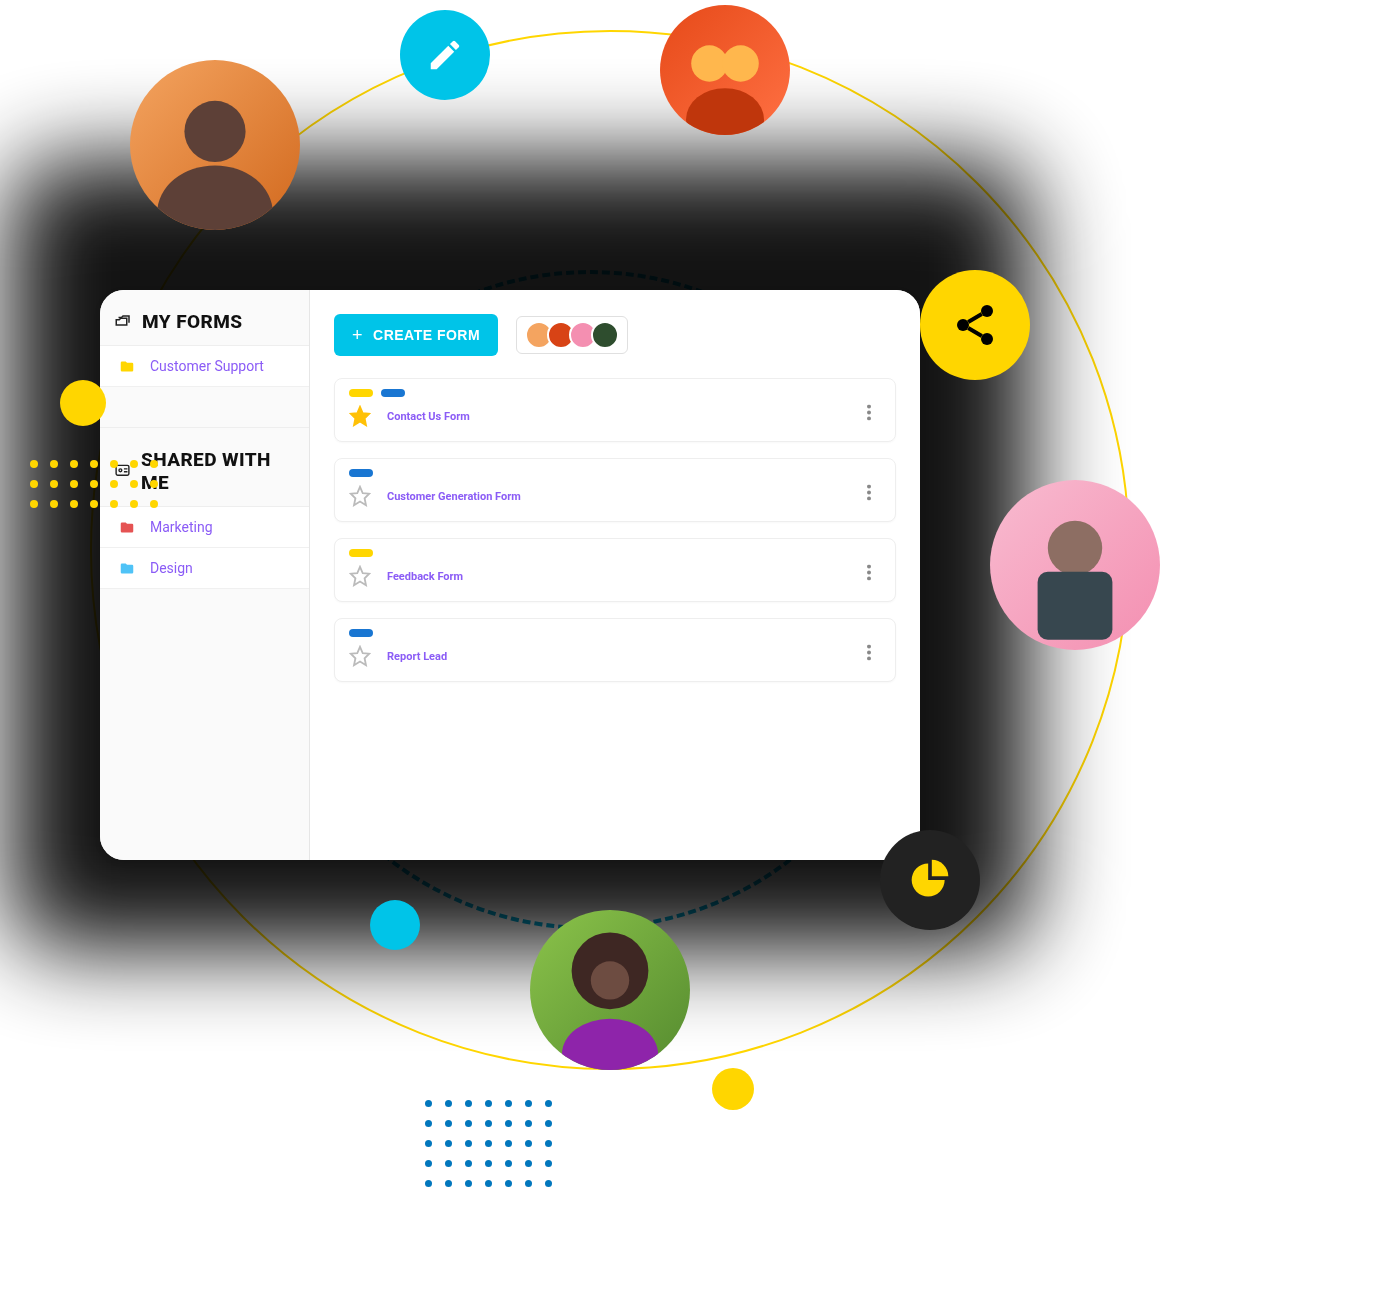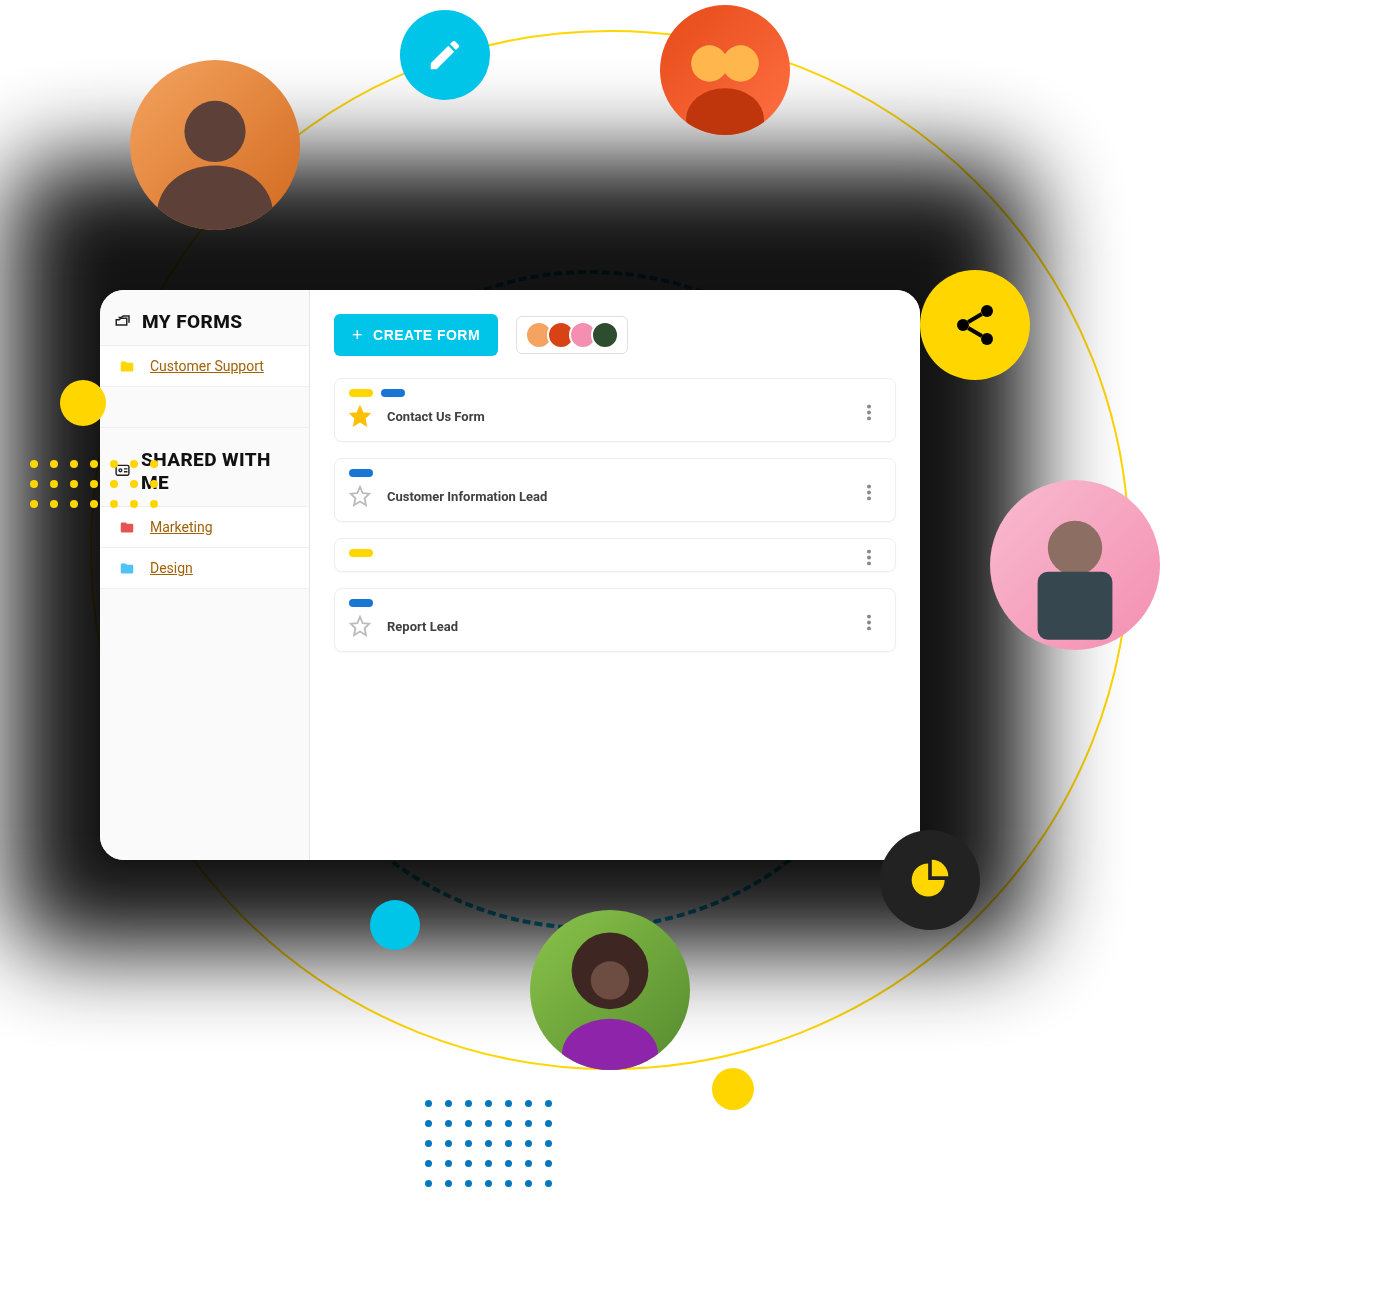--- a/index.html
+++ b/index.html
@@ -113,25 +113,24 @@
     font-size: 19px;
     letter-spacing: 0.4px;
     color:#111;
     border-bottom:1px solid #eee;
   }
   .side-section-header.second { border-top:1px solid #eee; margin-top:40px; }
   .side-item {
     display:flex; align-items:center; gap:14px;
     padding: 12px 18px;
     font-size: 14px;
-    color:#a16207;
+    color:#8b5cf6;
     border-bottom:1px solid #f0f0f0;
     cursor:pointer;
     background:#fff;
-    text-decoration:underline;
   }
   .side-item .folder-icon { width:18px; height:15px; display:inline-block; }
 
   .main {
     flex:1;
     padding: 24px 24px 20px;
     display:flex; flex-direction:column;
     background:#fff;
   }
   .topbar { display:flex; align-items:center; gap:18px; margin-bottom:22px; }
@@ -166,21 +165,21 @@
     position:relative;
     background:#fff;
     box-shadow: 0 1px 2px rgba(0,0,0,0.03);
   }
   .pills { display:flex; gap:8px; }
   .pill { width:24px; height:8px; border-radius:4px; display:inline-block; }
   .pill.y { background:#ffd600; }
   .pill.b { background:#1976d2; }
   .form-row { display:flex; align-items:center; gap:16px; }
   .star { width:22px; height:22px; }
-  .form-title { font-size:13px; font-weight:700; color:#404040; }
+  .form-title { font-size:11px; font-weight:700; color:#8b5cf6; }
   .kebab {
     position:absolute; right:14px; top:50%;
     transform:translateY(-40%);
     width:24px; height:24px; display:flex; align-items:center; justify-content:center;
     cursor:pointer; color:#888;
   }
   .kebab svg { width:4px; height:16px; }
 
   
   .bubble, .dot, .dot-grid, .orbit { z-index: 6; }
@@ -388,34 +387,40 @@
             </div>
           </div>
           <div class="form-card">
             <div class="pills">
               <span class="pill b"></span>
             </div>
             <div class="form-row">
               <svg class="star" viewBox="0 0 24 24" fill="none" stroke="#bbb" stroke-width="2">
                 <polygon points="12 2 15 9 22 9.5 17 14.5 18.5 22 12 18 5.5 22 7 14.5 2 9.5 9 9 12 2"></polygon>
               </svg>
-              <span class="form-title">Customer Information Lead</span>
+              <span class="form-title">Customer Generation Form</span>
             </div>
             <div class="kebab">
               <svg viewBox="0 0 4 16">
                 <circle cx="2" cy="2" r="2" fill="#888"></circle>
                 <circle cx="2" cy="8" r="2" fill="#888"></circle>
                 <circle cx="2" cy="14" r="2" fill="#888"></circle>
               </svg>
             </div>
           </div>
           <div class="form-card">
             <div class="pills">
               <span class="pill y"></span>
             </div>
+            <div class="form-row">
+              <svg class="star" viewBox="0 0 24 24" fill="none" stroke="#bbb" stroke-width="2">
+                <polygon points="12 2 15 9 22 9.5 17 14.5 18.5 22 12 18 5.5 22 7 14.5 2 9.5 9 9 12 2"></polygon>
+              </svg>
+              <span class="form-title">Feedback Form</span>
+            </div>
             <div class="kebab">
               <svg viewBox="0 0 4 16">
                 <circle cx="2" cy="2" r="2" fill="#888"></circle>
                 <circle cx="2" cy="8" r="2" fill="#888"></circle>
                 <circle cx="2" cy="14" r="2" fill="#888"></circle>
               </svg>
             </div>
           </div>
           <div class="form-card">
             <div class="pills">

